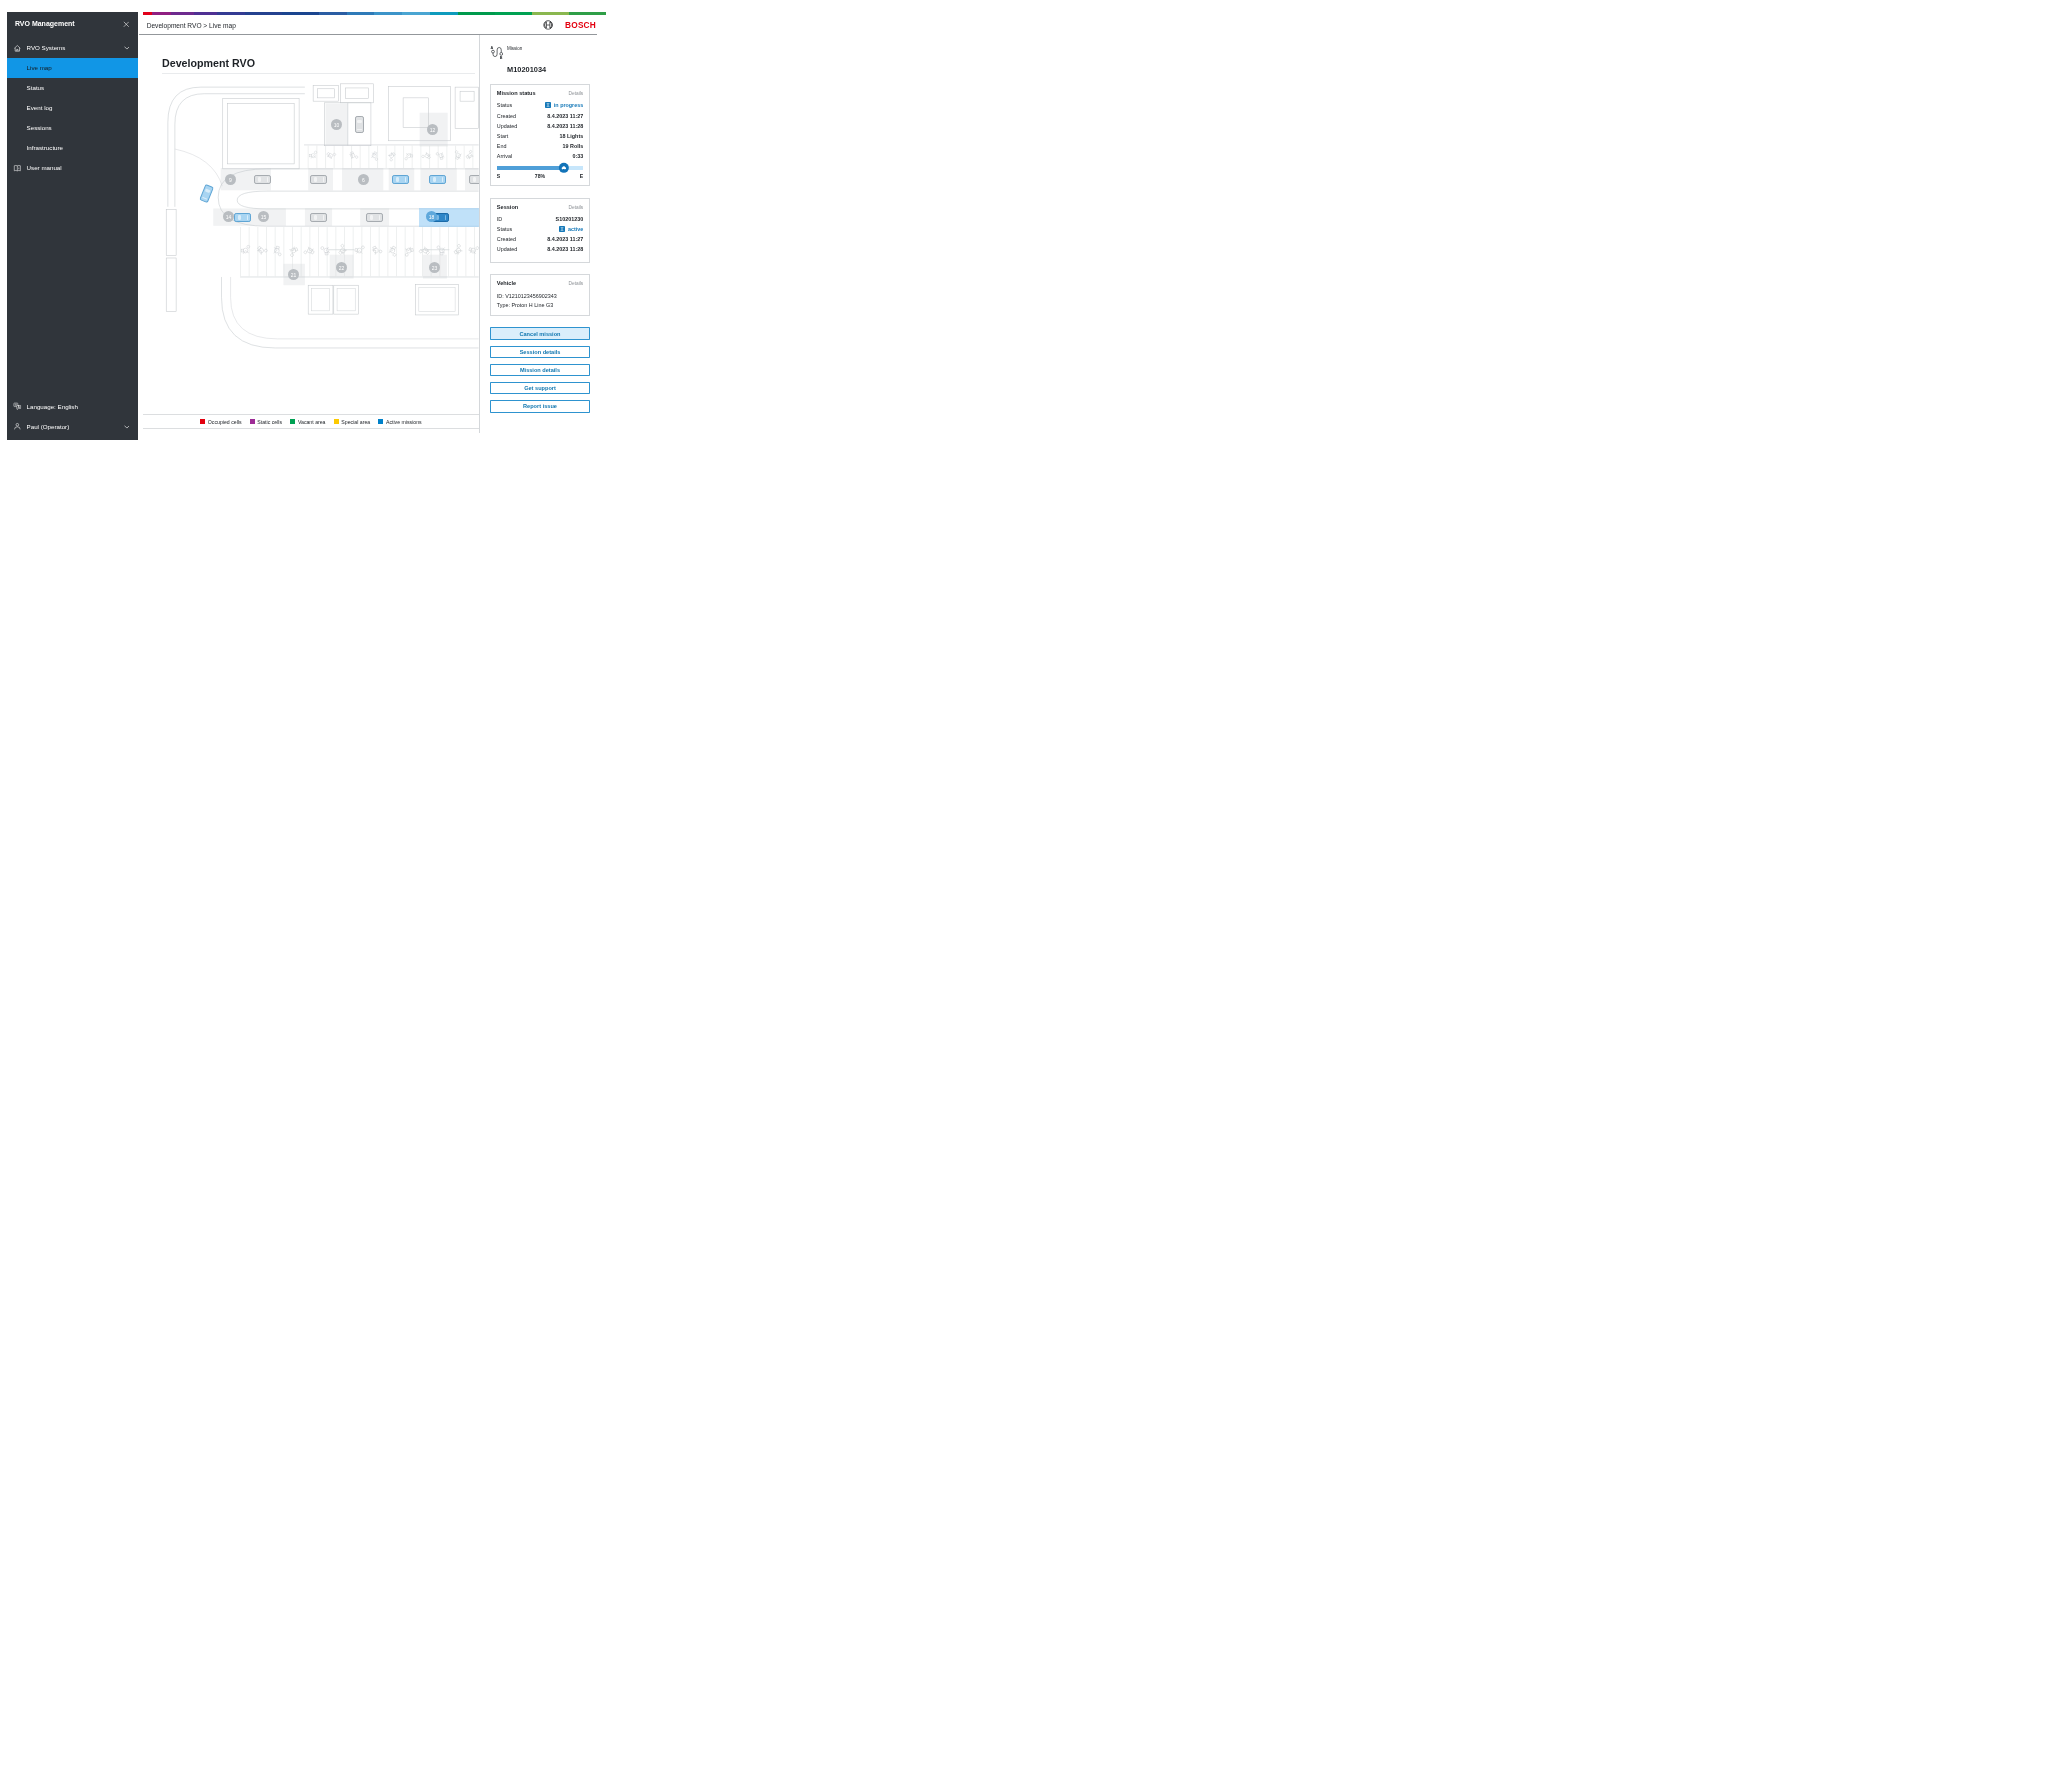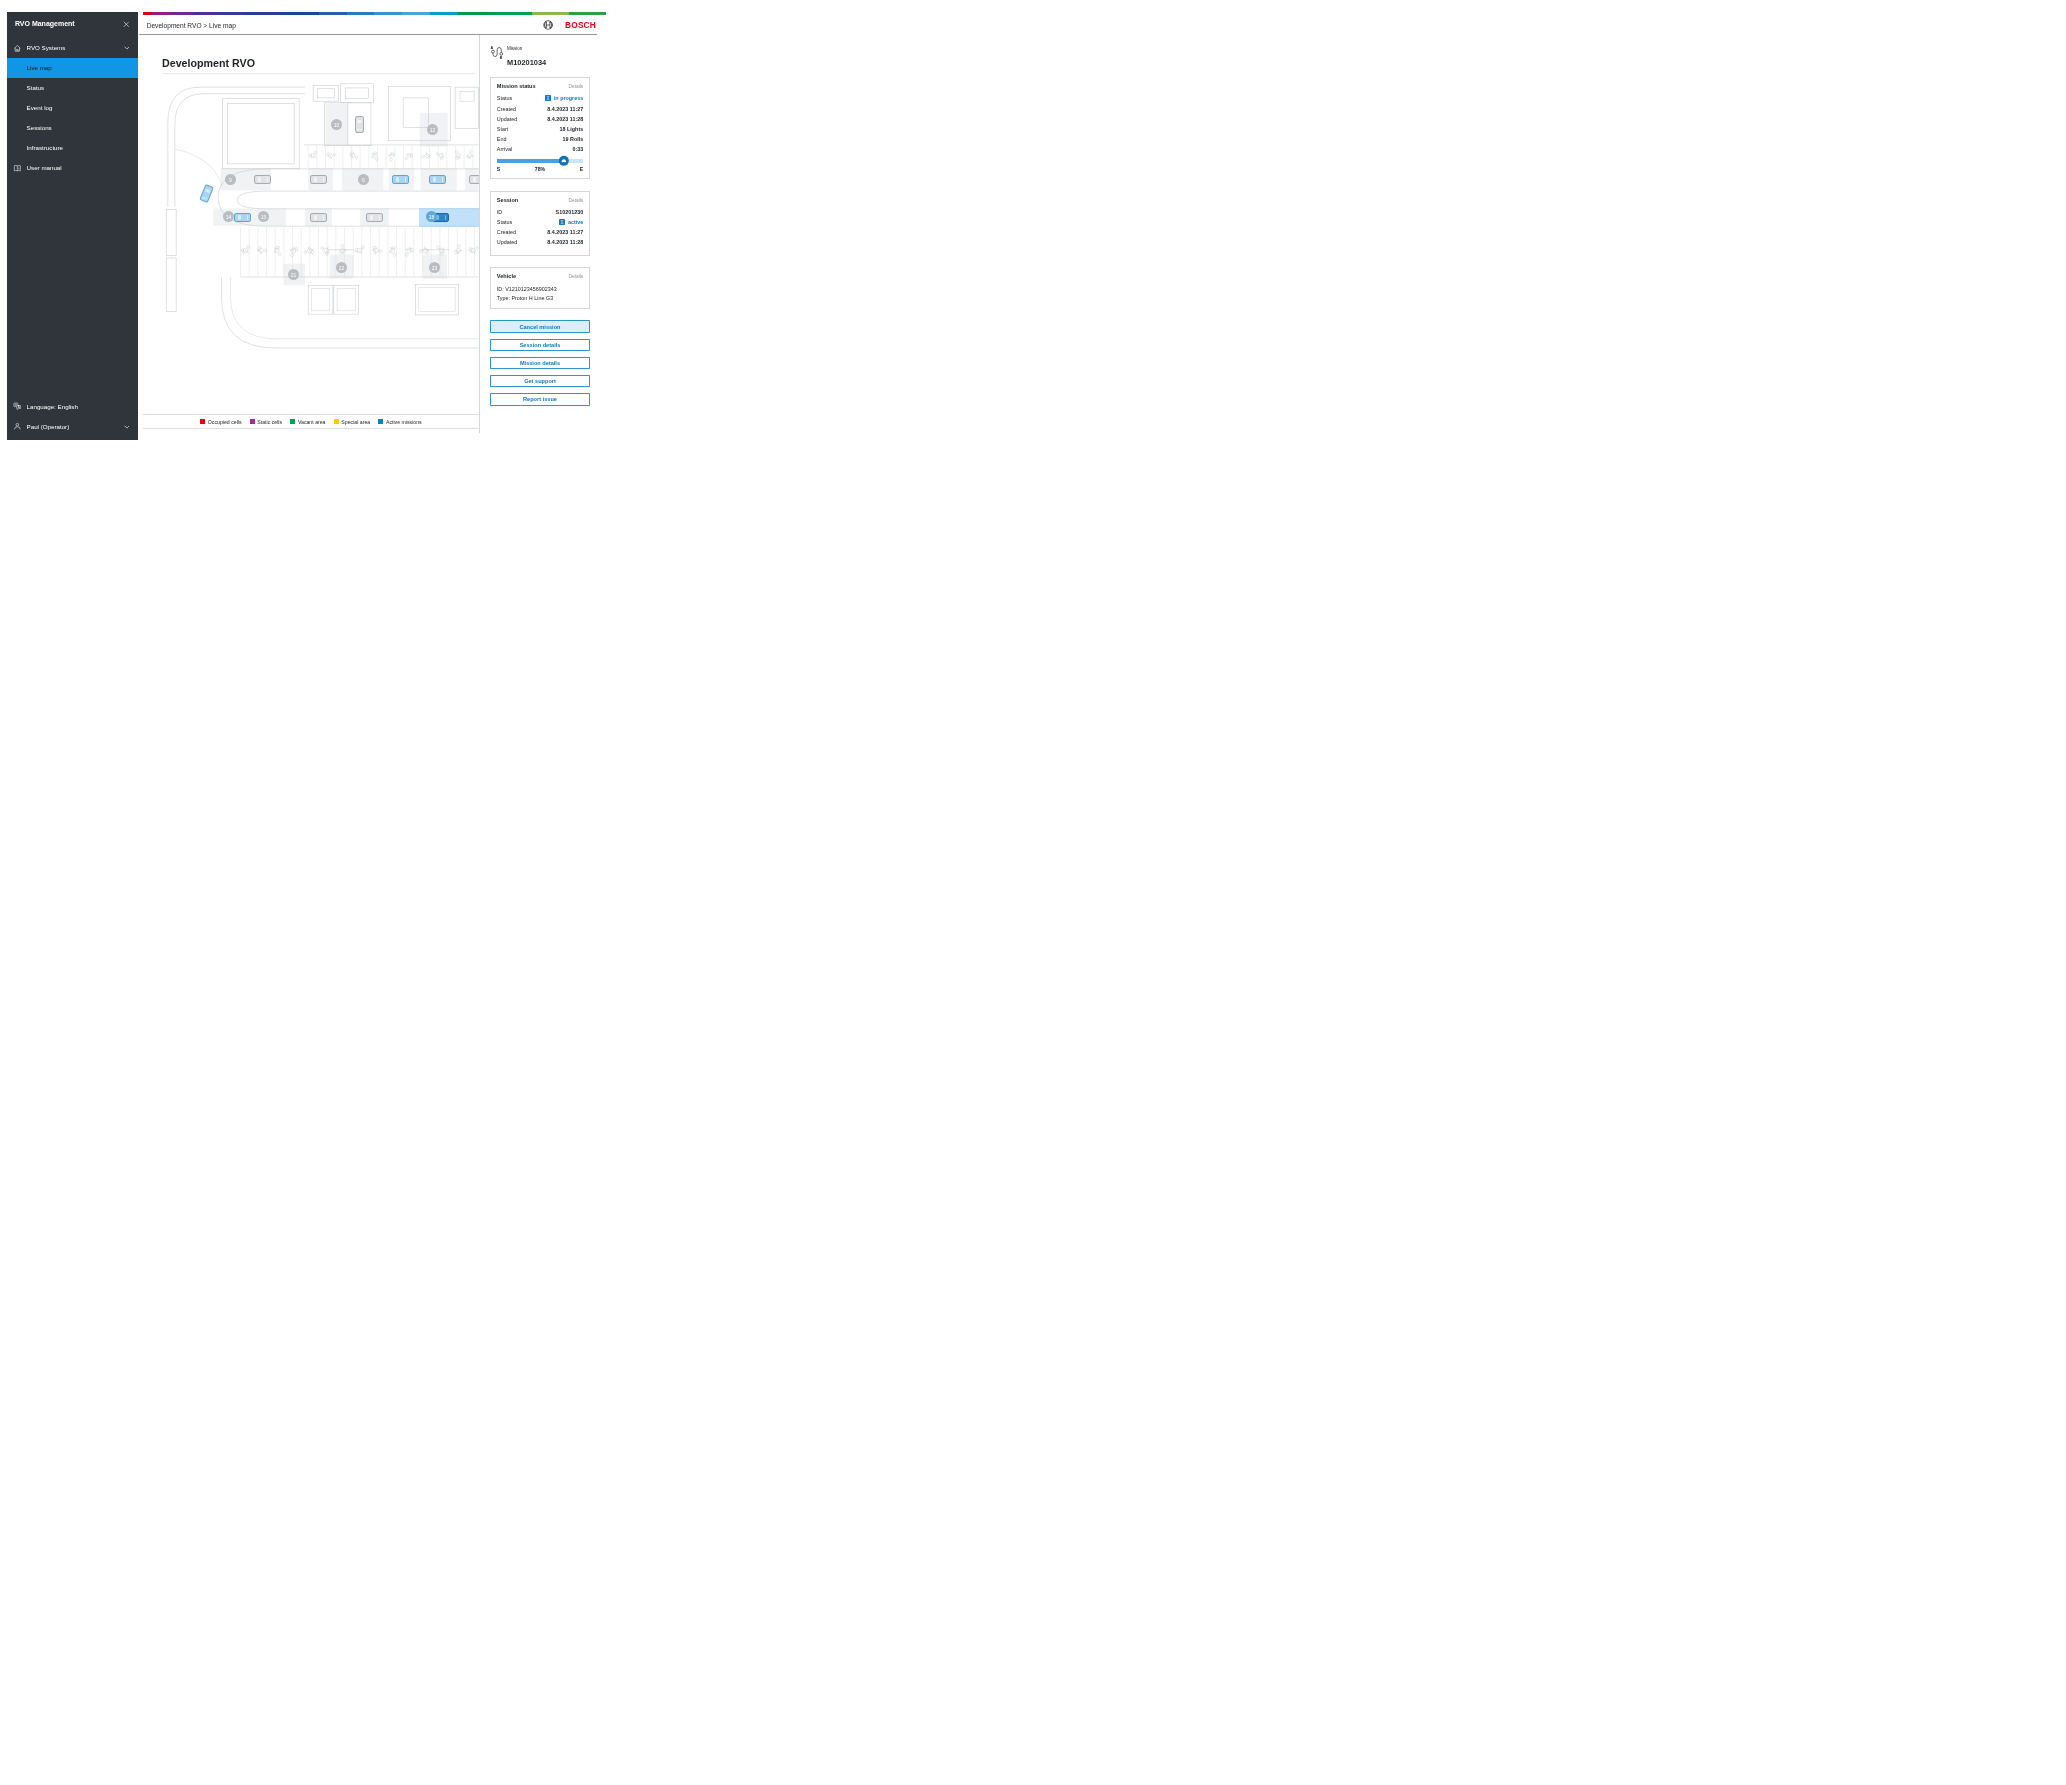--- a/index.html
+++ b/index.html
@@ -60,21 +60,21 @@
   .legend{position:absolute;left:143px;top:414px;width:336px;height:13.2px;border-top:0.4px solid #dcdee0;
           border-bottom:0.4px solid #dcdee0;display:flex;align-items:center;justify-content:center;gap:8.3px;
           font-size:5.2px;background:#fff;}
   .leg-item{display:inline-flex;align-items:center;}
   .swatch{width:5px;height:5px;display:inline-block;margin-right:2.5px;}
 
   
   .panel{position:absolute;left:490px;top:45px;width:100px;}
   .mission-head{display:flex;gap:4.1px;margin-bottom:10.7px;align-items:flex-start;}
   .mh-label{font-size:4.5px;margin-top:0.8px;}
-  .mh-id{font-size:7.4px;font-weight:bold;margin-top:7px;}
+  .mh-id{font-size:7.4px;font-weight:bold;margin-top:14px;}
   .card{border:0.4px solid #d5d8db;background:#fff;padding:5px 5.8px 5.8px;margin-bottom:11.6px;}
   .card-head{display:flex;justify-content:space-between;align-items:baseline;margin-bottom:5.8px;}
   .card-title{font-size:5.6px;font-weight:bold;}
   .details{font-size:4.8px;color:#8e9297;cursor:pointer;}
   .drow{display:flex;justify-content:space-between;align-items:center;margin:4.1px 0;font-size:5.4px;}
   .dlbl{color:#1d2126;}
   .dval{font-weight:bold;display:inline-flex;align-items:center;gap:2.5px;text-align:right;}
   .dval.status{color:#1478b8;}
   .chip{width:6.2px;height:6.2px;background:#1478b8;border-radius:0.8px;display:inline-flex;align-items:center;justify-content:center;flex:none;}
   .pbar{position:relative;height:3.7px;background:#c7e6fb;margin:7.4px 0 3.3px;}

